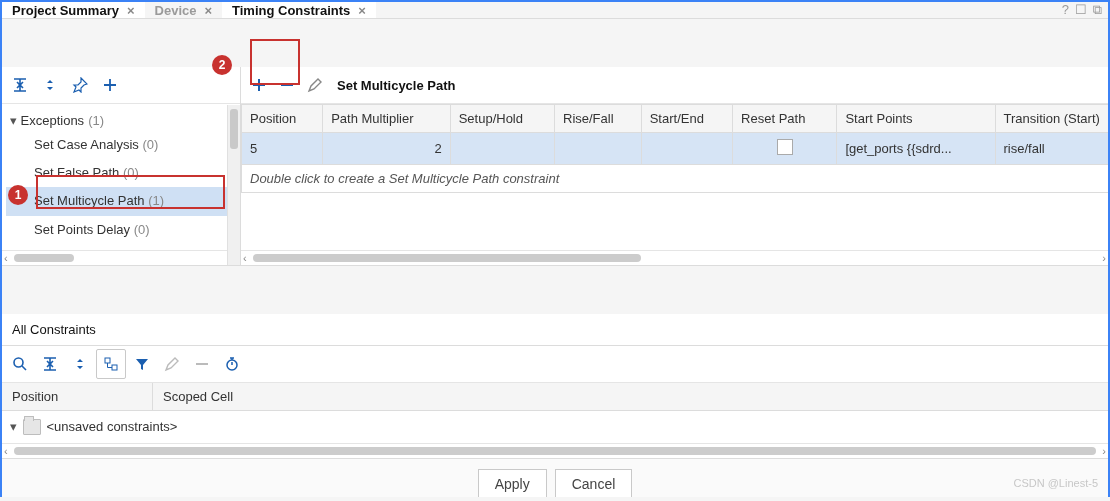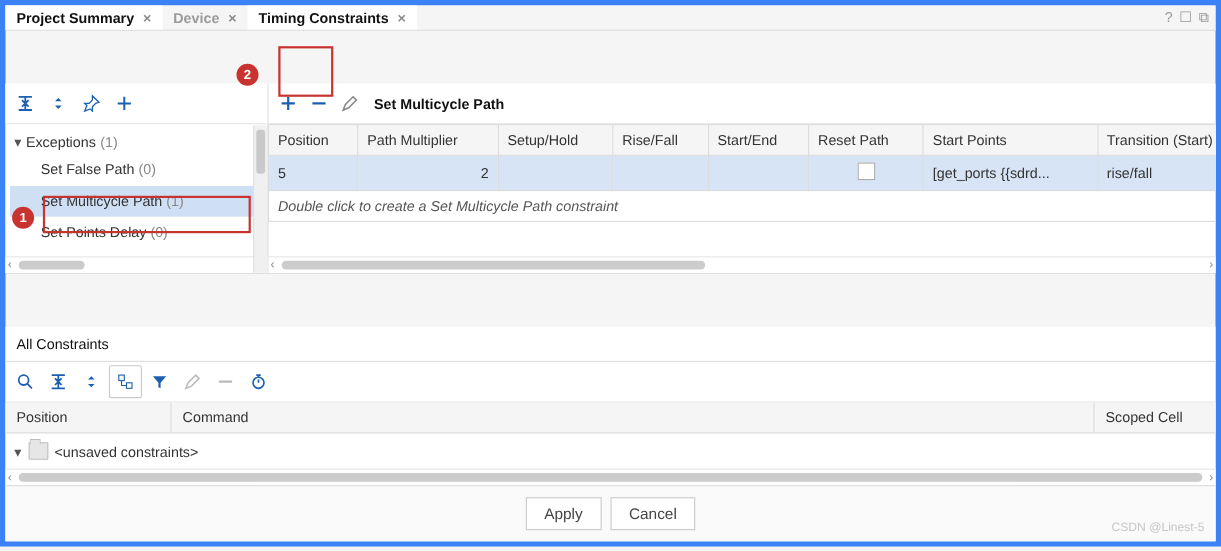--- a/index.html
+++ b/index.html
@@ -1,16 +1,16 @@
 <!DOCTYPE html>
 <html><head>
 <meta charset="utf-8">
 <style>
 html,body{margin:0;padding:0;font-family:Arial,Helvetica,sans-serif;font-size:13px;color:#333;background:#f5f5f5;}
-.app{width:1110px;height:497px;background:#f5f5f5;position:relative;display:flex;flex-direction:column;border:5px solid #3b82f6;box-sizing:border-box;gap:48px;}
+.app{width:1110px;height:497px;background:#f5f5f5;position:relative;display:flex;flex-direction:column;border:2px solid #3b82f6;box-sizing:border-box;gap:48px;}
 .tabbar{display:flex;align-items:center;height:30px;background:#f5f5f5;border-bottom:1px solid #dcdcdc;}
 .tab{display:flex;align-items:center;padding:0 10px;height:100%;cursor:pointer;color:#777;font-weight:bold;}
 .tab.active{color:#111;font-weight:bold;background:#fff;}
 .tab.first{font-weight:bold;color:#111;background:#fff;}
 .tab .close{margin-left:8px;color:#888;font-size:13px;line-height:1;}
 .win-ctrls{margin-left:auto;display:flex;gap:6px;padding-right:6px;color:#9a9a9a;}
 .win-ctrls span{cursor:pointer;}
 .main-row{display:flex;height:230px;border-bottom:1px solid #dcdcdc;}
 .left-pane{width:238px;display:flex;flex-direction:column;border-right:1px solid #dcdcdc;background:#fff;position:relative;}
 .toolbar{display:flex;align-items:center;height:36px;padding:0 4px;gap:2px;border-bottom:1px solid #e5e5e5;background:#fff;}
@@ -102,20 +102,21 @@
               <path d="M8 2v12M2 8h12" stroke="#1b5fb0" stroke-width="1.8"></path>
             </svg>
           </div>
       </div>
       <div class="tree">
         <div class="tree-head">
           <span class="chev">▾</span>
           <span>Exceptions</span>
           <span class="count" style="margin-left:4px;color:#888">(1)</span>
         </div>
+        <div class="tree-item"><span>Set Case Analysis</span> <span class="count">(0)</span></div>
         <div class="tree-item"><span>Set False Path</span> <span class="count">(0)</span></div>
         <div class="tree-item selected"><span>Set Multicycle Path</span> <span class="count">(1)</span></div>
         <div class="tree-item"><span>Set Points Delay</span> <span class="count">(0)</span></div>
       </div>
       <div class="vsb">
           <div class="thumb"></div>
         </div>
       <div class="hscroll">
           <span>‹</span>
           <div class="bar" style="flex:0 0 60px"></div>
@@ -226,21 +227,20 @@
         </div>
       <div class="tbtn">
           <svg viewBox="0 0 16 16">
             <circle cx="8" cy="9" r="5" fill="none" stroke="#1b5fb0" stroke-width="1.5"></circle>
             <path d="M8 9V6M6 2h4M8 2v2" stroke="#1b5fb0" stroke-width="1.5"></path>
           </svg>
         </div>
     </div>
     <div class="bot-head">
       <div style="width:130px">Position</div>
-      <div style="flex:1">Command</div>
       <div style="width:90px;border-right:none">Scoped Cell</div>
     </div>
     <div class="bot-body">
       <div class="bot-row">
         <span style="color:#555">▾</span>
         <span class="folder-icon"></span>
         <span>&lt;unsaved constraints&gt;</span>
       </div>
     </div>
     <div class="hscroll">

